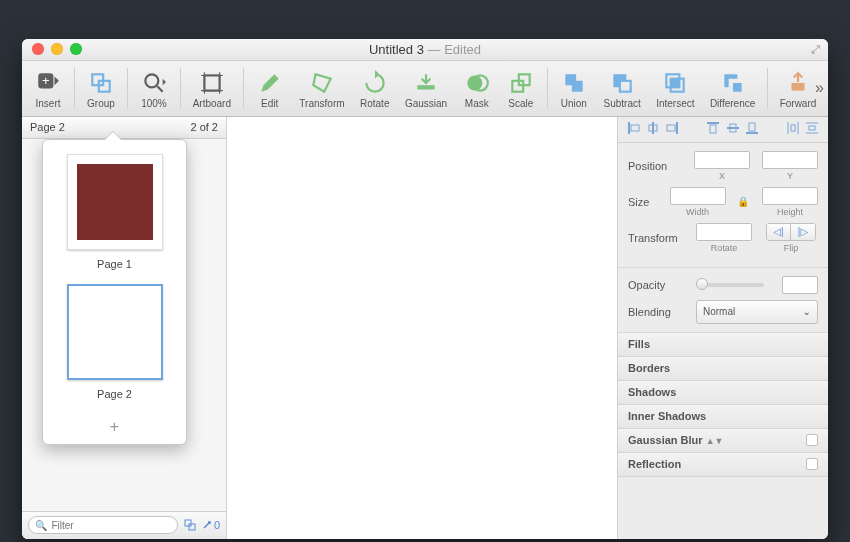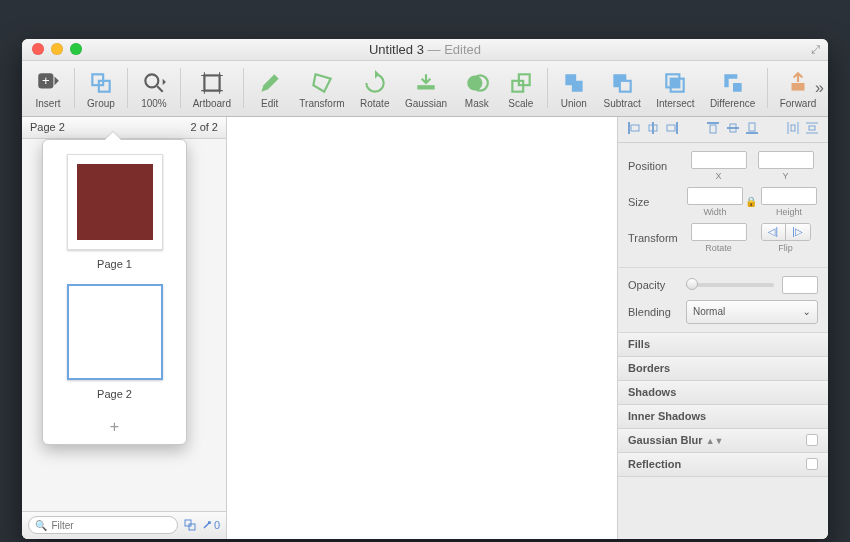--- a/index.html
+++ b/index.html
@@ -33,21 +33,21 @@
   .add-page { color:#9a9a9a; font-size:16px; cursor:pointer; margin-top:4px; }
   
   .side-footer { height:28px; border-top:1px solid #cfcfcf; display:flex; align-items:center; padding:0 6px; gap:6px; background:linear-gradient(#fafafa,#e8e8e8); }
   .filter { flex:1; display:flex; align-items:center; border:1px solid #c4c4c4; border-radius:10px; height:18px; padding:0 6px; background:#fff; font-size:10px; color:#888; gap:4px;}
   .filter input { border:none; outline:none; width:100%; font-size:10px; }
   .side-footer .mini { color:#5a8cd6; font-size:11px; display:flex; align-items:center; gap:2px; }
   
   .align-row { height:26px; border-bottom:1px solid #d0d0d0; display:flex; align-items:center; justify-content:space-around; padding:0 6px; color:#7aa6d6; }
   .align-row svg { width:14px; height:14px; }
   .sec { padding: 8px 10px; border-bottom:1px solid #d8d8d8; }
-  .row { display:flex; align-items:center; gap:2px; margin-bottom:6px; }
+  .row { display:flex; align-items:center; gap:12px; margin-bottom:6px; }
   .row label { width:56px; color:#555; }
   .field-col { display:flex; flex-direction:column; align-items:center; flex:1; gap:2px; }
   .field { width:56px; height:18px; border:1px solid #bfbfbf; background:#fff; border-radius:2px; }
   .sublabel { font-size:9px; color:#888; }
   .lock { font-size:10px; color:#888; }
   .flip-btns { display:flex; border:1px solid #bfbfbf; border-radius:3px; overflow:hidden; }
   .flip-btns span { width:24px; height:16px; display:flex; align-items:center; justify-content:center; background:linear-gradient(#fdfdfd,#eaeaea); color:#5a8cd6; font-size:10px; }
   .flip-btns span:first-child { border-right:1px solid #bfbfbf; }
   .slider { flex:1; height:4px; background:#d4d4d4; border-radius:2px; position:relative; margin-right:6px;}
   .slider .knob { width:12px; height:12px; border-radius:50%; background:linear-gradient(#fff,#e0e0e0); border:1px solid #b8b8b8; position:absolute; top:-5px; left:0; }

